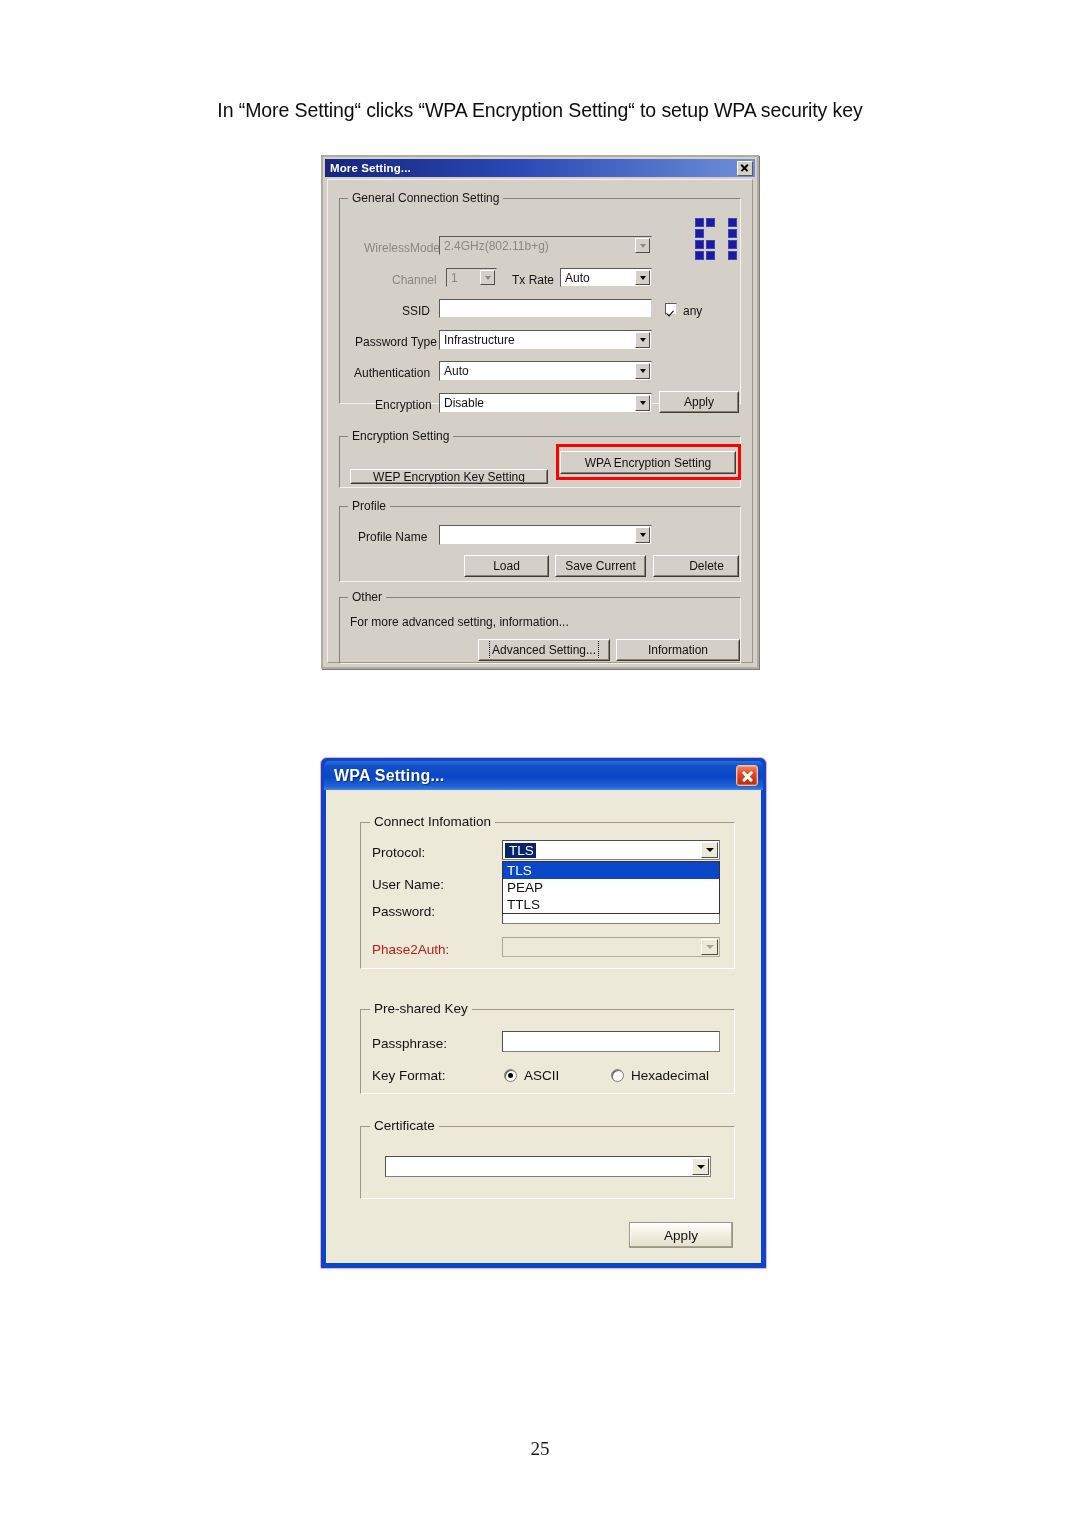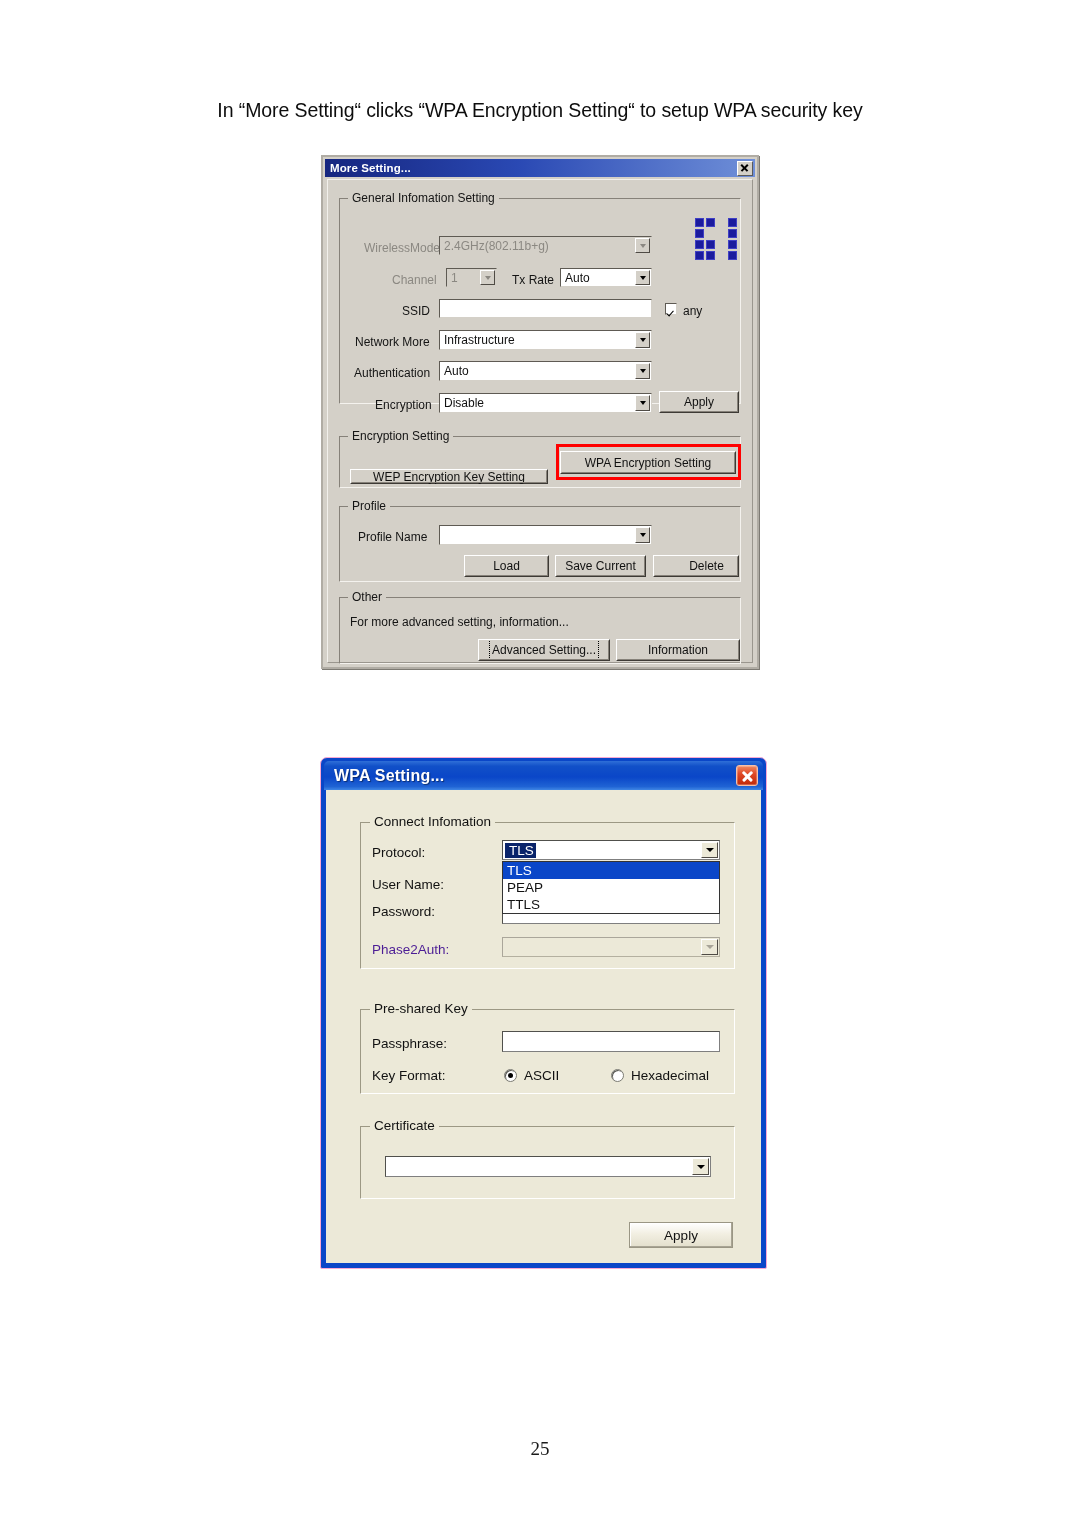--- a/index.html
+++ b/index.html
@@ -275,21 +275,21 @@
     border:1px solid #9c9884;
     border-right-color:#ffffff;border-bottom-color:#ffffff;
     box-sizing:border-box;pointer-events:none;
   }
   .grp2 > .legend{
     position:absolute;top:-9px;left:9px;
     background:#ece9d8;padding:0 4px;
     font-size:13.5px;color:#111;z-index:3;white-space:nowrap;
   }
   .lbl2{position:absolute;font-size:13.5px;color:#111;white-space:nowrap;}
-  .lbl2.dim{color:#4c1d95;}
+  .lbl2.dim{color:#b91c1c;}
 
   .field2{
     position:absolute;
     background:#ffffff;
     border:1px solid #7f7f7f;
     border-top-color:#50504c;border-left-color:#50504c;
     box-sizing:border-box;
     display:flex;align-items:center;
   }
   .field2.disabled{background:#ece9d8;border-color:#b4b0a0;border-top-color:#aaa69a;border-left-color:#aaa69a;}
@@ -367,21 +367,21 @@
   <div class="titlebar">
     <span class="ttl">More Setting...</span>
     <span class="spacer"></span>
     <span class="closebox"></span>
   </div>
 
   <div class="body">
 
     <div class="grp" style="left:11px;top:18px;width:402px;height:206px;">
       <div class="grp-inner"></div>
-      <div class="legend">General Infomation Setting</div>
+      <div class="legend">General Connection Setting</div>
     </div>
 
     <div class="logo" style="left:367px;top:38px;">
       <i></i>
         <i></i>
         <i class="off"></i>
         <i></i>
       <i></i>
         <i class="off"></i>
         <i class="off"></i>
@@ -419,21 +419,21 @@
         </span>
     </div>
 
     <div class="lbl" style="left:74px;top:124px;">SSID</div>
     <div class="field" style="left:111px;top:119px;width:213px;height:19px;">
       <span class="txt"></span>
     </div>
     <div class="cbx checked" style="left:337px;top:123px;"></div>
     <div class="lbl" style="left:355px;top:124px;">any</div>
 
-    <div class="lbl" style="left:27px;top:155px;">Network More</div>
+    <div class="lbl" style="left:27px;top:155px;">Password Type</div>
     <div class="field" style="left:111px;top:150px;width:213px;height:20px;">
       <span class="txt">Infrastructure</span>
       <span class="arrow">
           <i></i>
         </span>
     </div>
 
     <div class="lbl" style="left:26px;top:186px;">Authentication</div>
     <div class="field" style="left:111px;top:181px;width:213px;height:20px;">
       <span class="txt">Auto</span>

